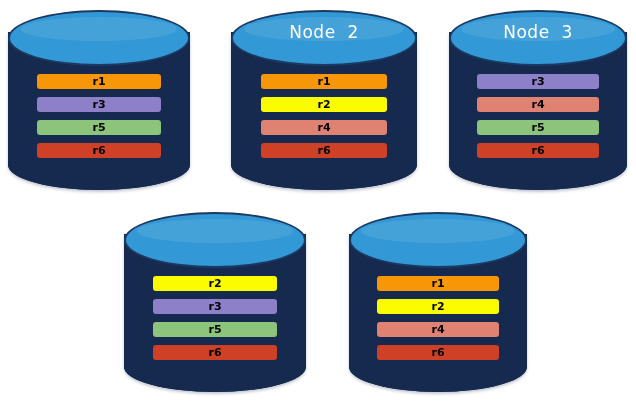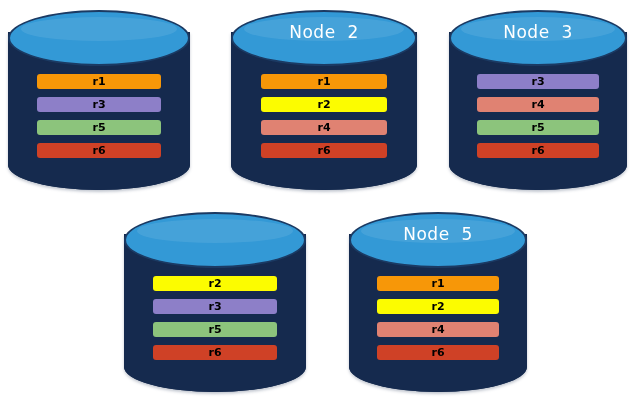--- a/index.html
+++ b/index.html
@@ -213,21 +213,20 @@
     </div>
     <div class="node" style="left: 349px; top: 212px; width: 178px; height: 180px;">
       <div class="node-shape">
         <div class="cyl-body" style="background: rgb(21, 42, 78);">
           <div class="cyl-body-inner" style="background: rgb(21, 42, 78);"></div>
         </div>
         <div class="cyl-top" style="background: rgb(51, 153, 214); border-color: rgb(27, 58, 99);">
           <div class="cyl-top-sheen"></div>
         </div>
       </div>
-      <div class="node-title" style="color: rgb(255, 255, 255);">Node  5</div>
       <div class="replica-list">
         <div class="replica-bar" style="background: rgb(247, 151, 8);">
           <span class="replica-label" style="color: rgb(0, 0, 0);">r1</span>
         </div>
         <div class="replica-bar" style="background: rgb(252, 252, 0);">
           <span class="replica-label" style="color: rgb(0, 0, 0);">r2</span>
         </div>
         <div class="replica-bar" style="background: rgb(224, 130, 114);">
           <span class="replica-label" style="color: rgb(0, 0, 0);">r4</span>
         </div>

